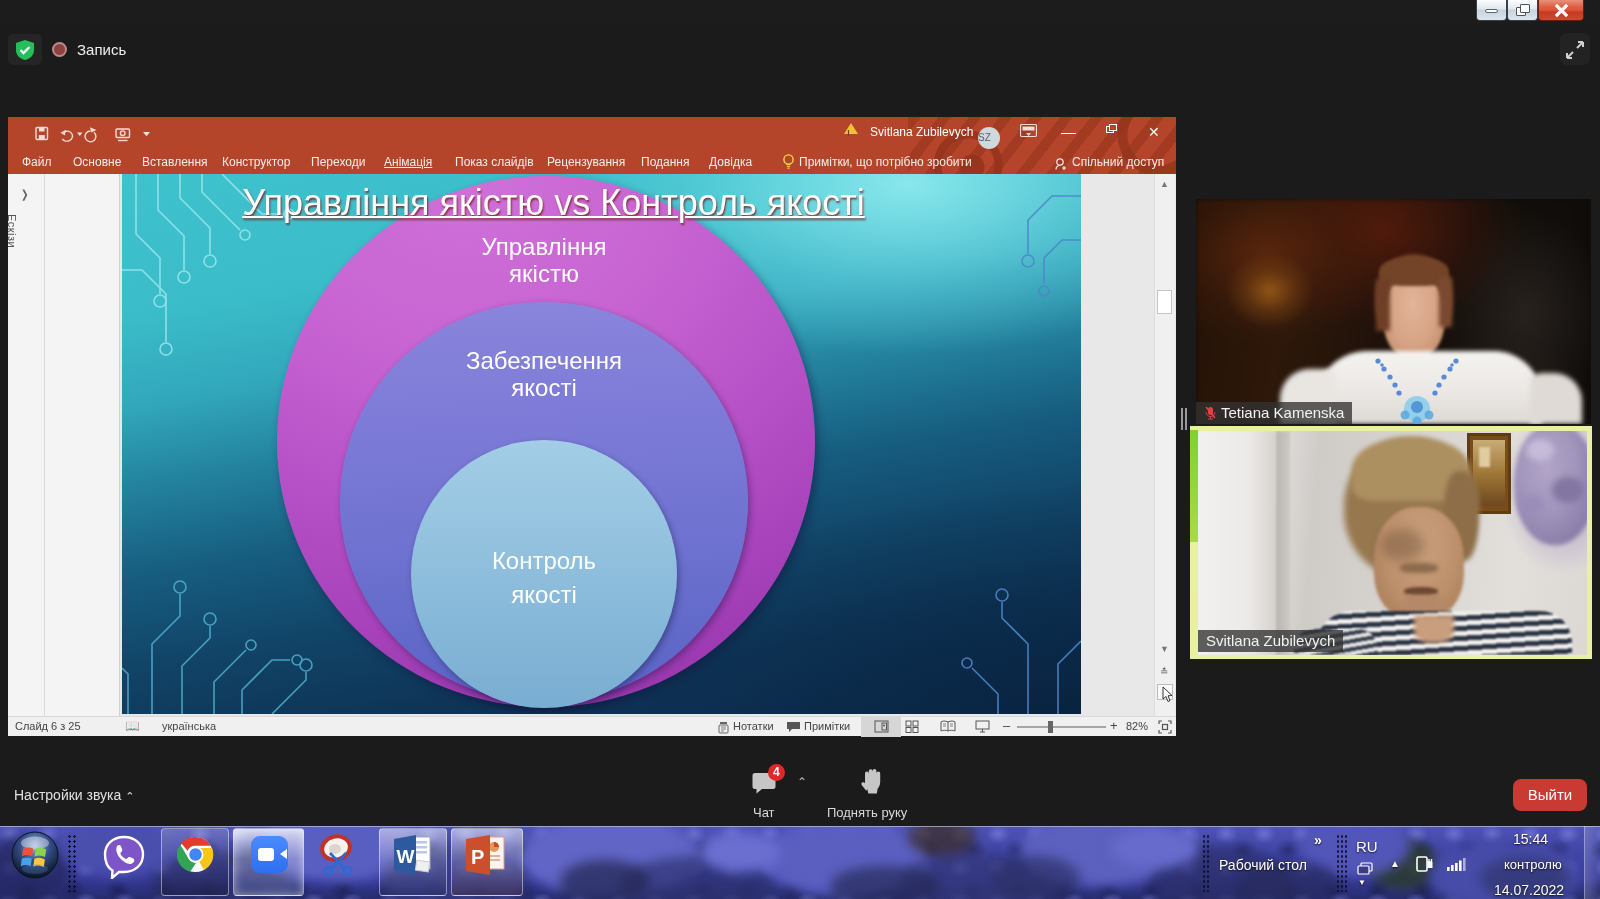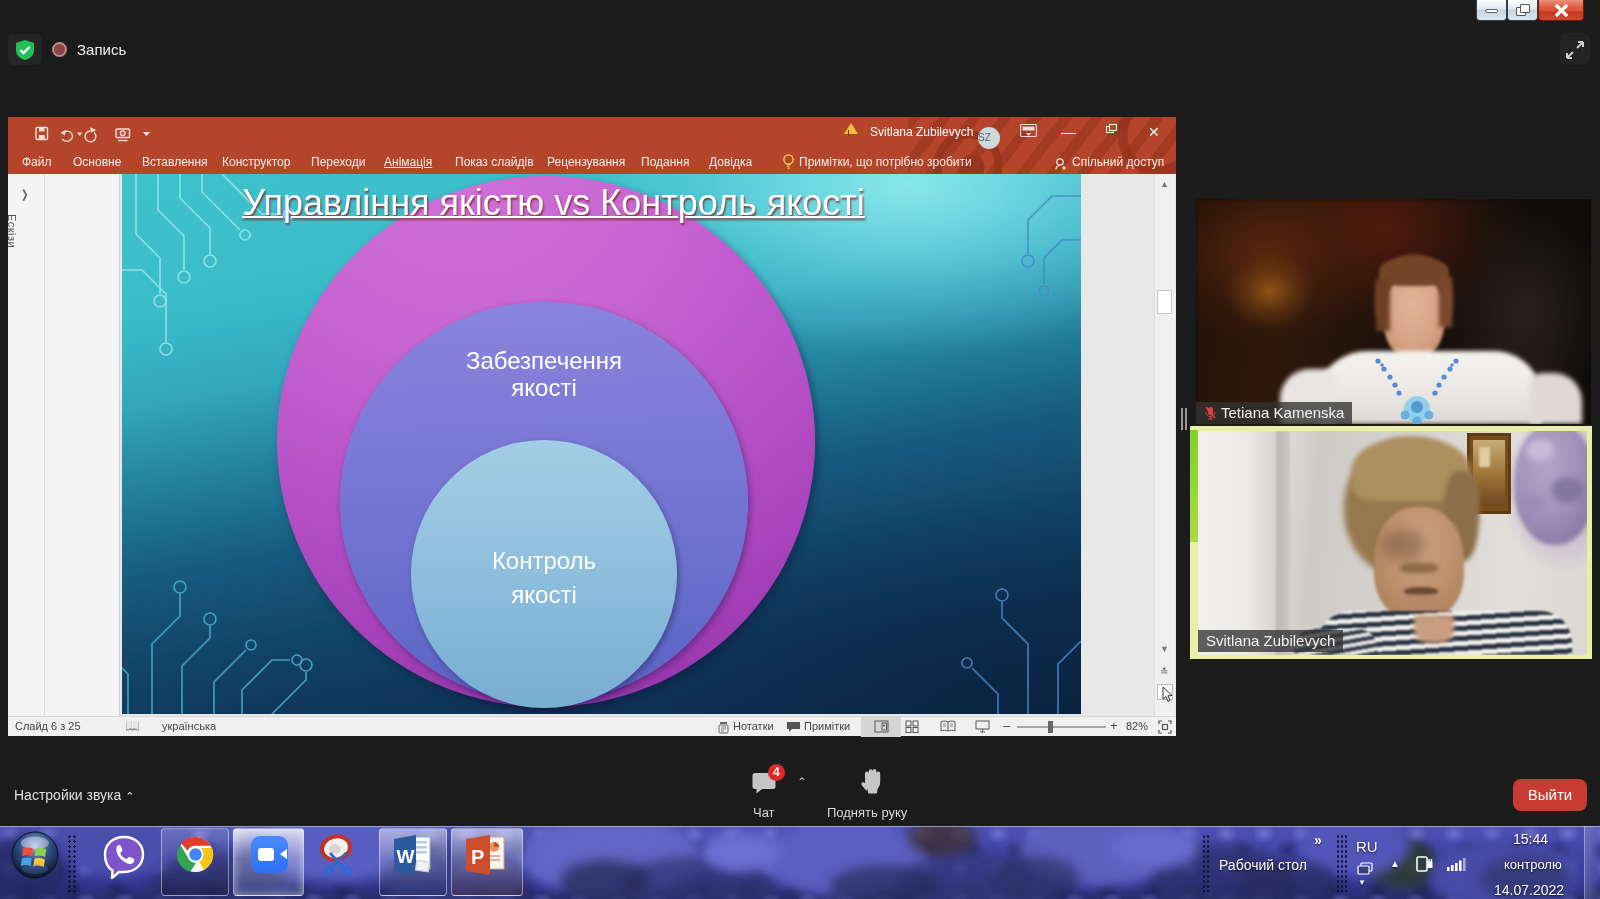--- a/index.html
+++ b/index.html
@@ -232,20 +232,21 @@
               <circle cx="880" cy="421" r="6"></circle>
             <path d="M936 540 V490 L959 467"></path>
             <path d="M876 540 V520 L850 494"></path>
               <circle cx="845" cy="489" r="5"></circle>
           </g>
         </svg>
         <div id="slide-title"><u>Управління якістю vs Контроль якості</u></div>
         <div class="circ" id="c1"></div>
         <div class="circ" id="c2"></div>
         <div class="circ" id="c3"></div>
+        <div class="ctext" style="left:272px;top:59px;">Управління<br>якістю</div>
         <div class="ctext" style="left:272px;top:173px;">Забезпечення<br>якості</div>
         <div class="ctext" style="left:272px;top:370px;line-height:34px;">Контроль<br>якості</div>
       </div>
       <div id="gutter">
 
         <div style="position:absolute;left:73px;top:0;width:21px;height:542px;background:#f0f0f0;border-left:1px solid #dcdcdc;"></div>
         <div style="position:absolute;left:79px;top:5px;width:9px;height:6px;color:#777;font-size:9px;">▲</div>
         <div style="position:absolute;left:76px;top:116px;width:15px;height:24px;background:#ffffff;border:1px solid #c6c6c6;"></div>
         <div style="position:absolute;left:79px;top:470px;font-size:9px;color:#777;">▼</div>
         <div style="position:absolute;left:79px;top:492px;font-size:10px;color:#555;">≛</div>

